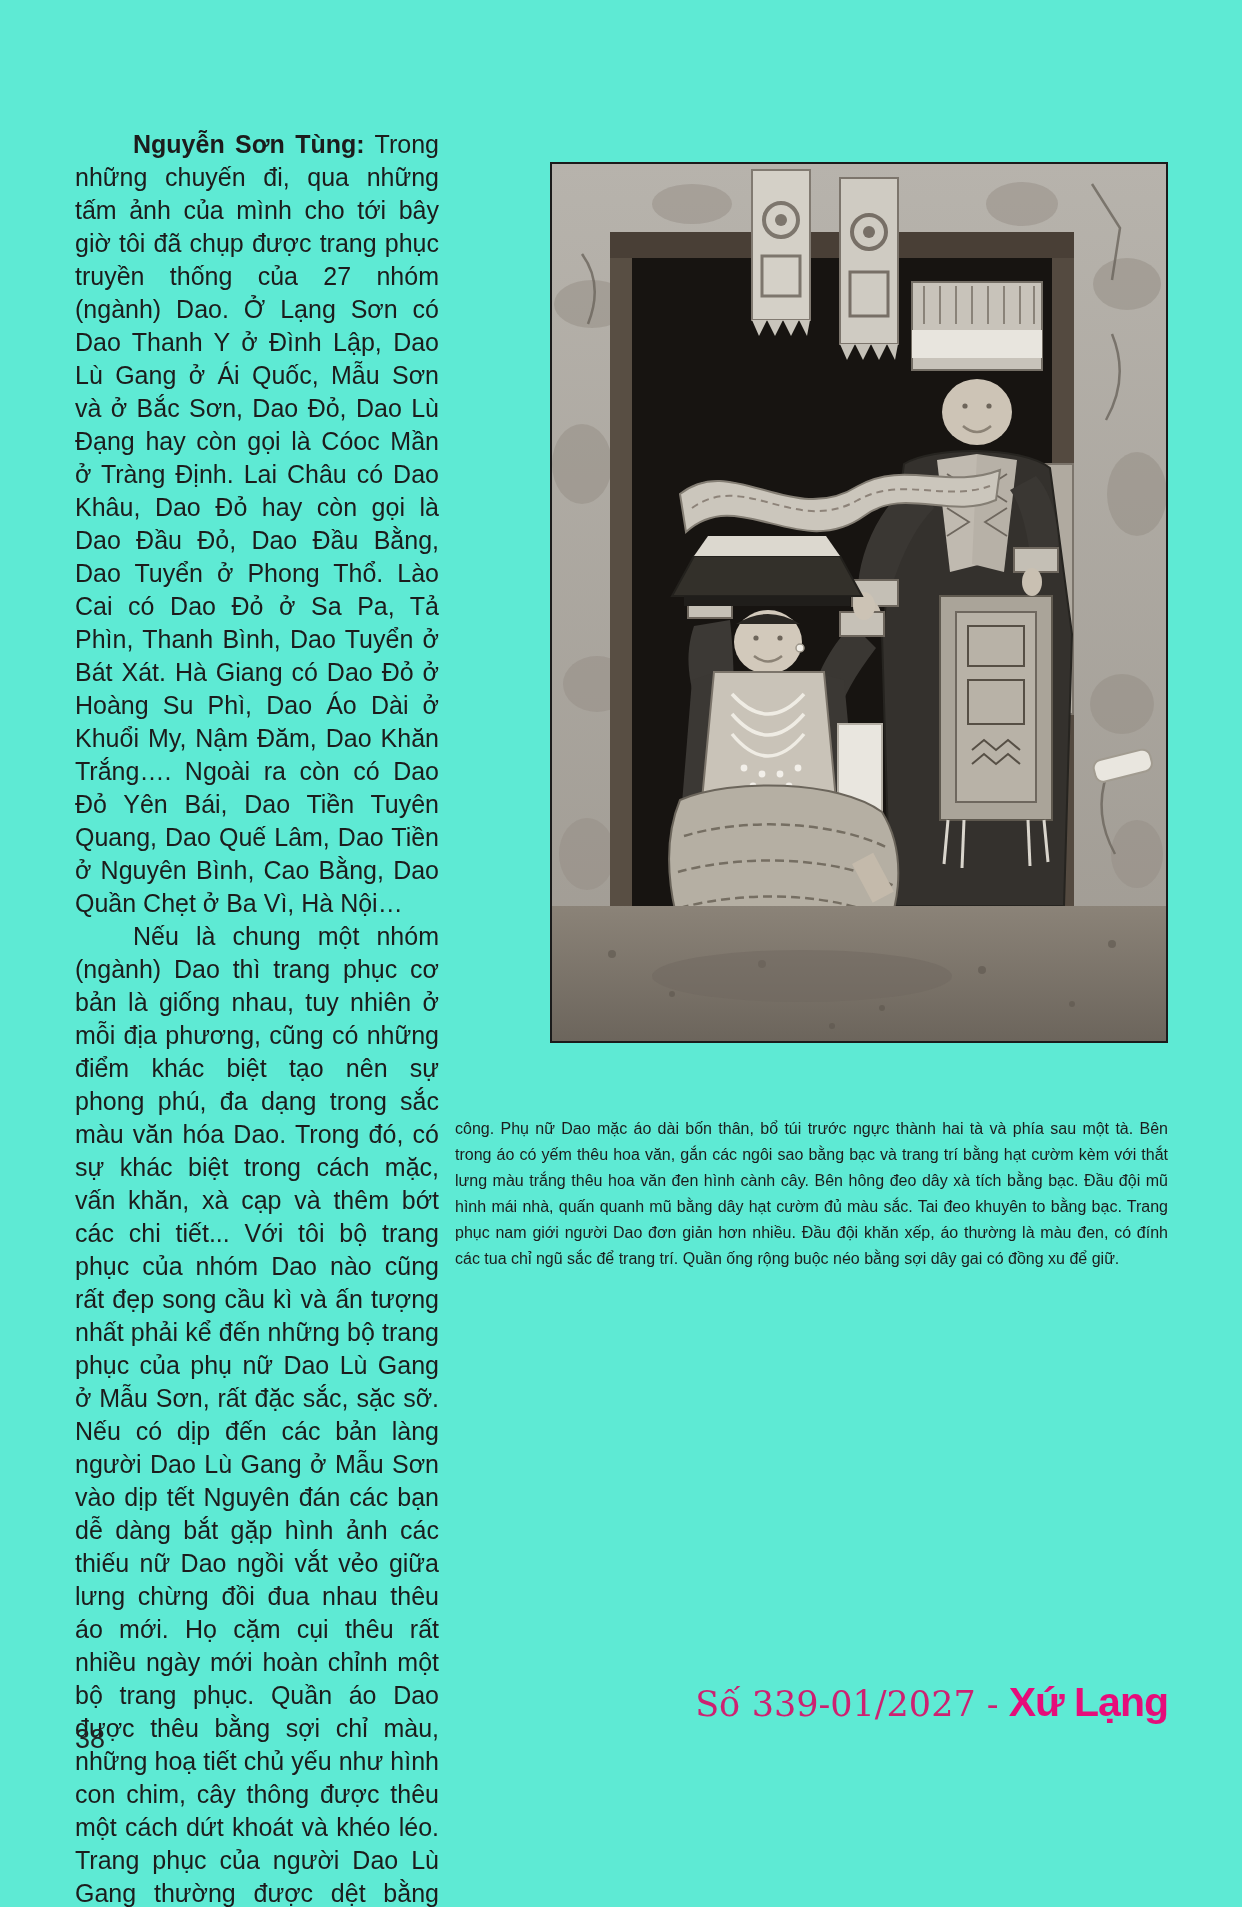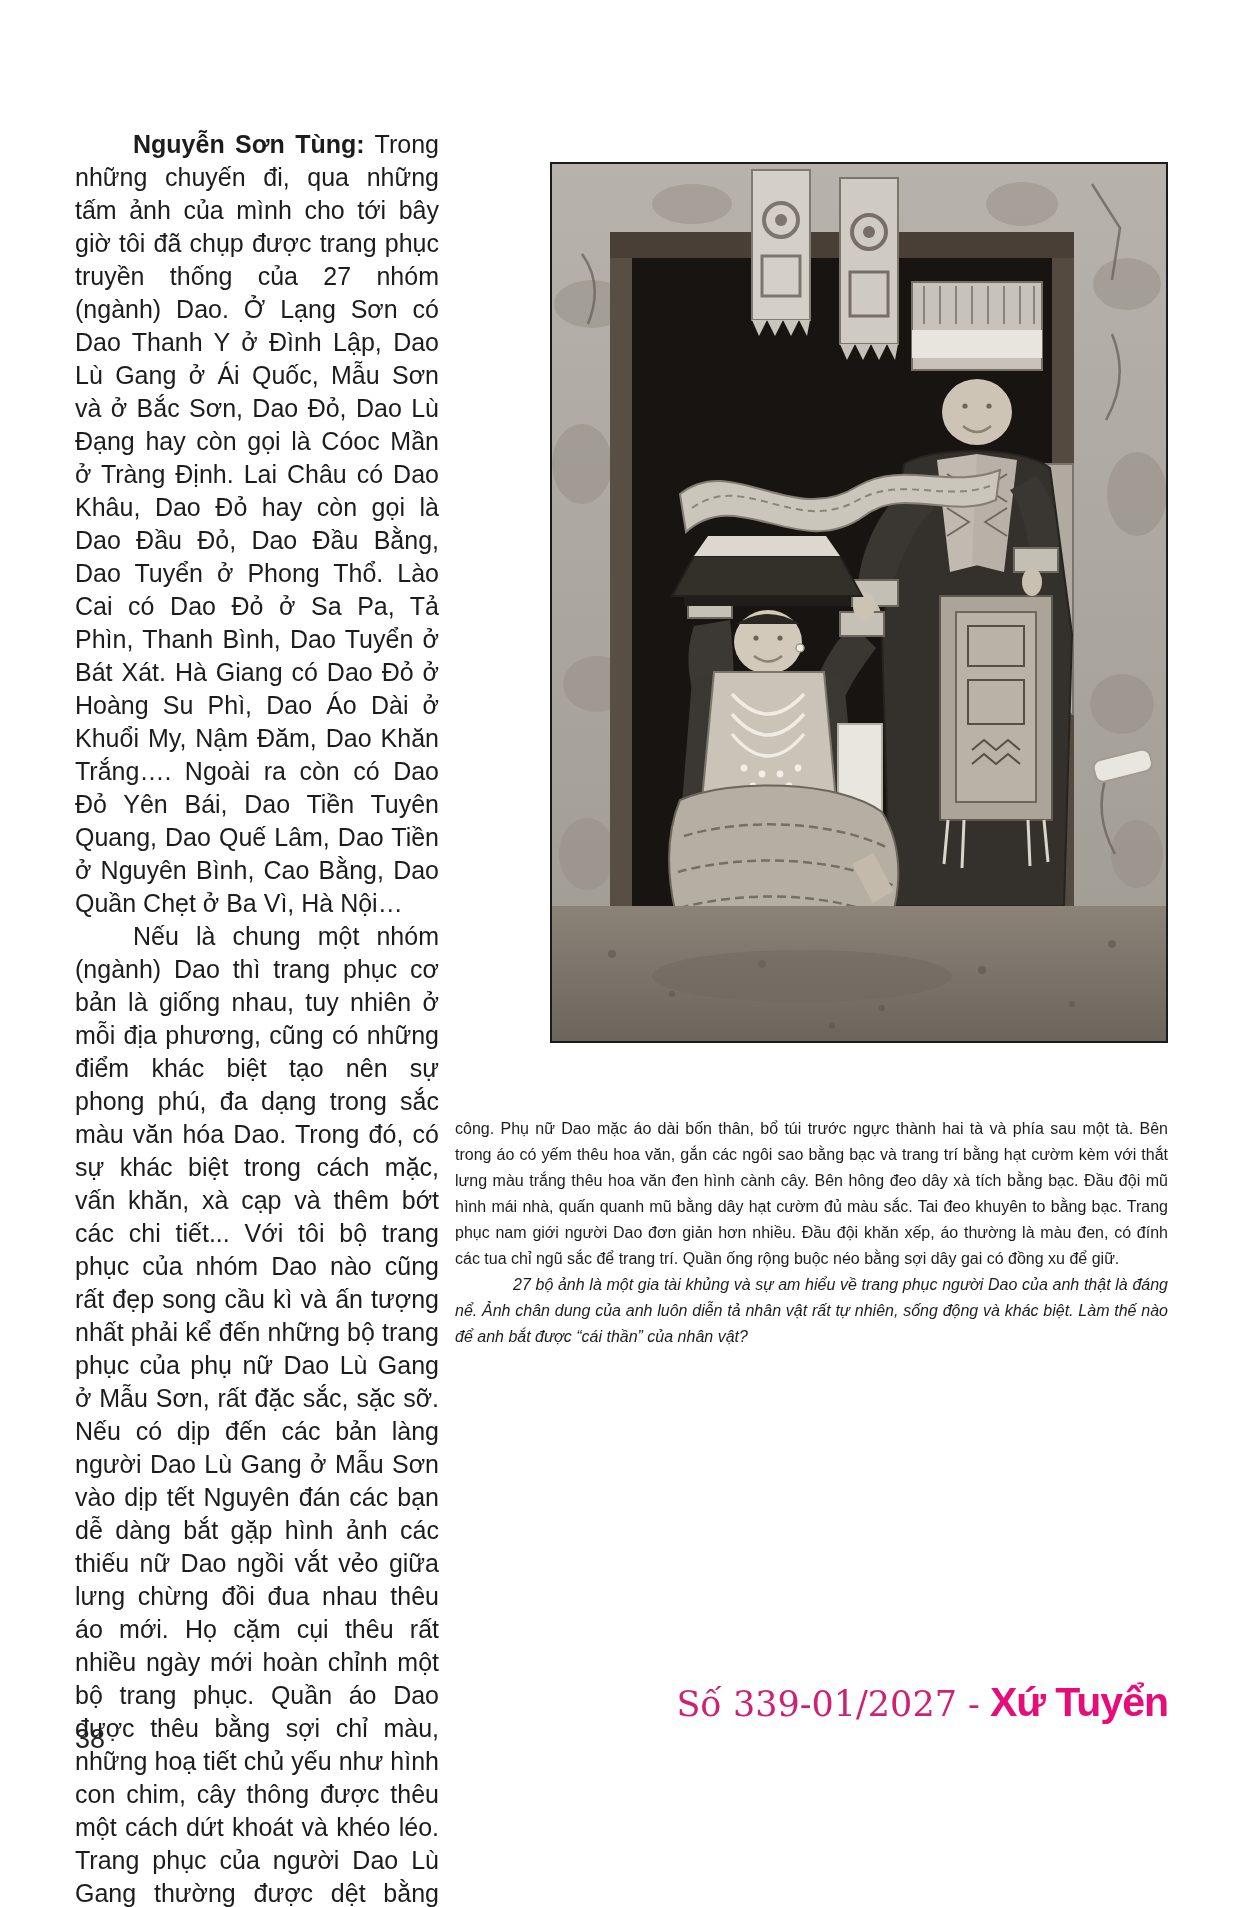--- a/index.html
+++ b/index.html
@@ -1,20 +1,20 @@
 <!DOCTYPE html>
 <html><head>
 <meta charset="utf-8">
 <style>
   html,body{margin:0;padding:0;background:#e8e8e8;}
   #page{
     position:relative;
     width:1242px;height:1907px;
     margin:0 auto;
-    background:#ffffff;
+    background:#5eead4;
     font-family:"Liberation Sans",sans-serif;
     color:#1c1c1c;
     overflow:hidden;
   }
   
   .col-left{
     position:absolute;left:75px;top:128px;width:364px;
     font-size:25px;line-height:33px;text-align:justify;
   }
   .col-left p{margin:0;text-indent:58px;}
@@ -233,24 +233,23 @@
         <circle cx="560" cy="780" r="4"></circle>
           <circle cx="280" cy="862" r="3"></circle>
       </g>
       <ellipse cx="250" cy="812" rx="150" ry="26" fill="#6f6860" opacity="0.5"></ellipse>
     </svg>
   </div>
 
 
   <div class="col-right">
     <p>công. Phụ nữ Dao mặc áo dài bốn thân, bổ túi trước ngực thành hai tà và phía sau một tà. Bên trong áo có yếm thêu hoa văn, gắn các ngôi sao bằng bạc và trang trí bằng hạt cườm kèm với thắt lưng màu trắng thêu hoa văn đen hình cành cây. Bên hông đeo dây xà tích bằng bạc. Đầu đội mũ hình mái nhà, quấn quanh mũ bằng dây hạt cườm đủ màu sắc. Tai đeo khuyên to bằng bạc. Trang phục nam giới người Dao đơn giản hơn nhiều. Đầu đội khăn xếp, áo thường là màu đen, có đính các tua chỉ ngũ sắc để trang trí. Quần ống rộng buộc néo bằng sợi dây gai có đồng xu để giữ.</p>
-    <p class="question">27 bộ ảnh là một gia tài khủng và sự am hiểu về trang phục người Dao của anh thật là đáng nể. Ảnh chân dung của anh luôn diễn tả nhân vật rất tự nhiên, sống động và khác biệt. Làm thế nào để anh bắt được “cái thần” của nhân vật?</p>
   </div>
 
   <div class="page-num">38</div>
 
   <div class="footer-brand">
     <span class="brand-bottom-row">
-      <span class="issue">Số 339-01/2027 -</span><span class="brand-name">Xứ Tuyển</span>
+      <span class="issue">Số 339-01/2027 -</span><span class="brand-name">Xứ Lạng</span>
     </span>
   </div>
 
 </div>
 
 </body></html>

